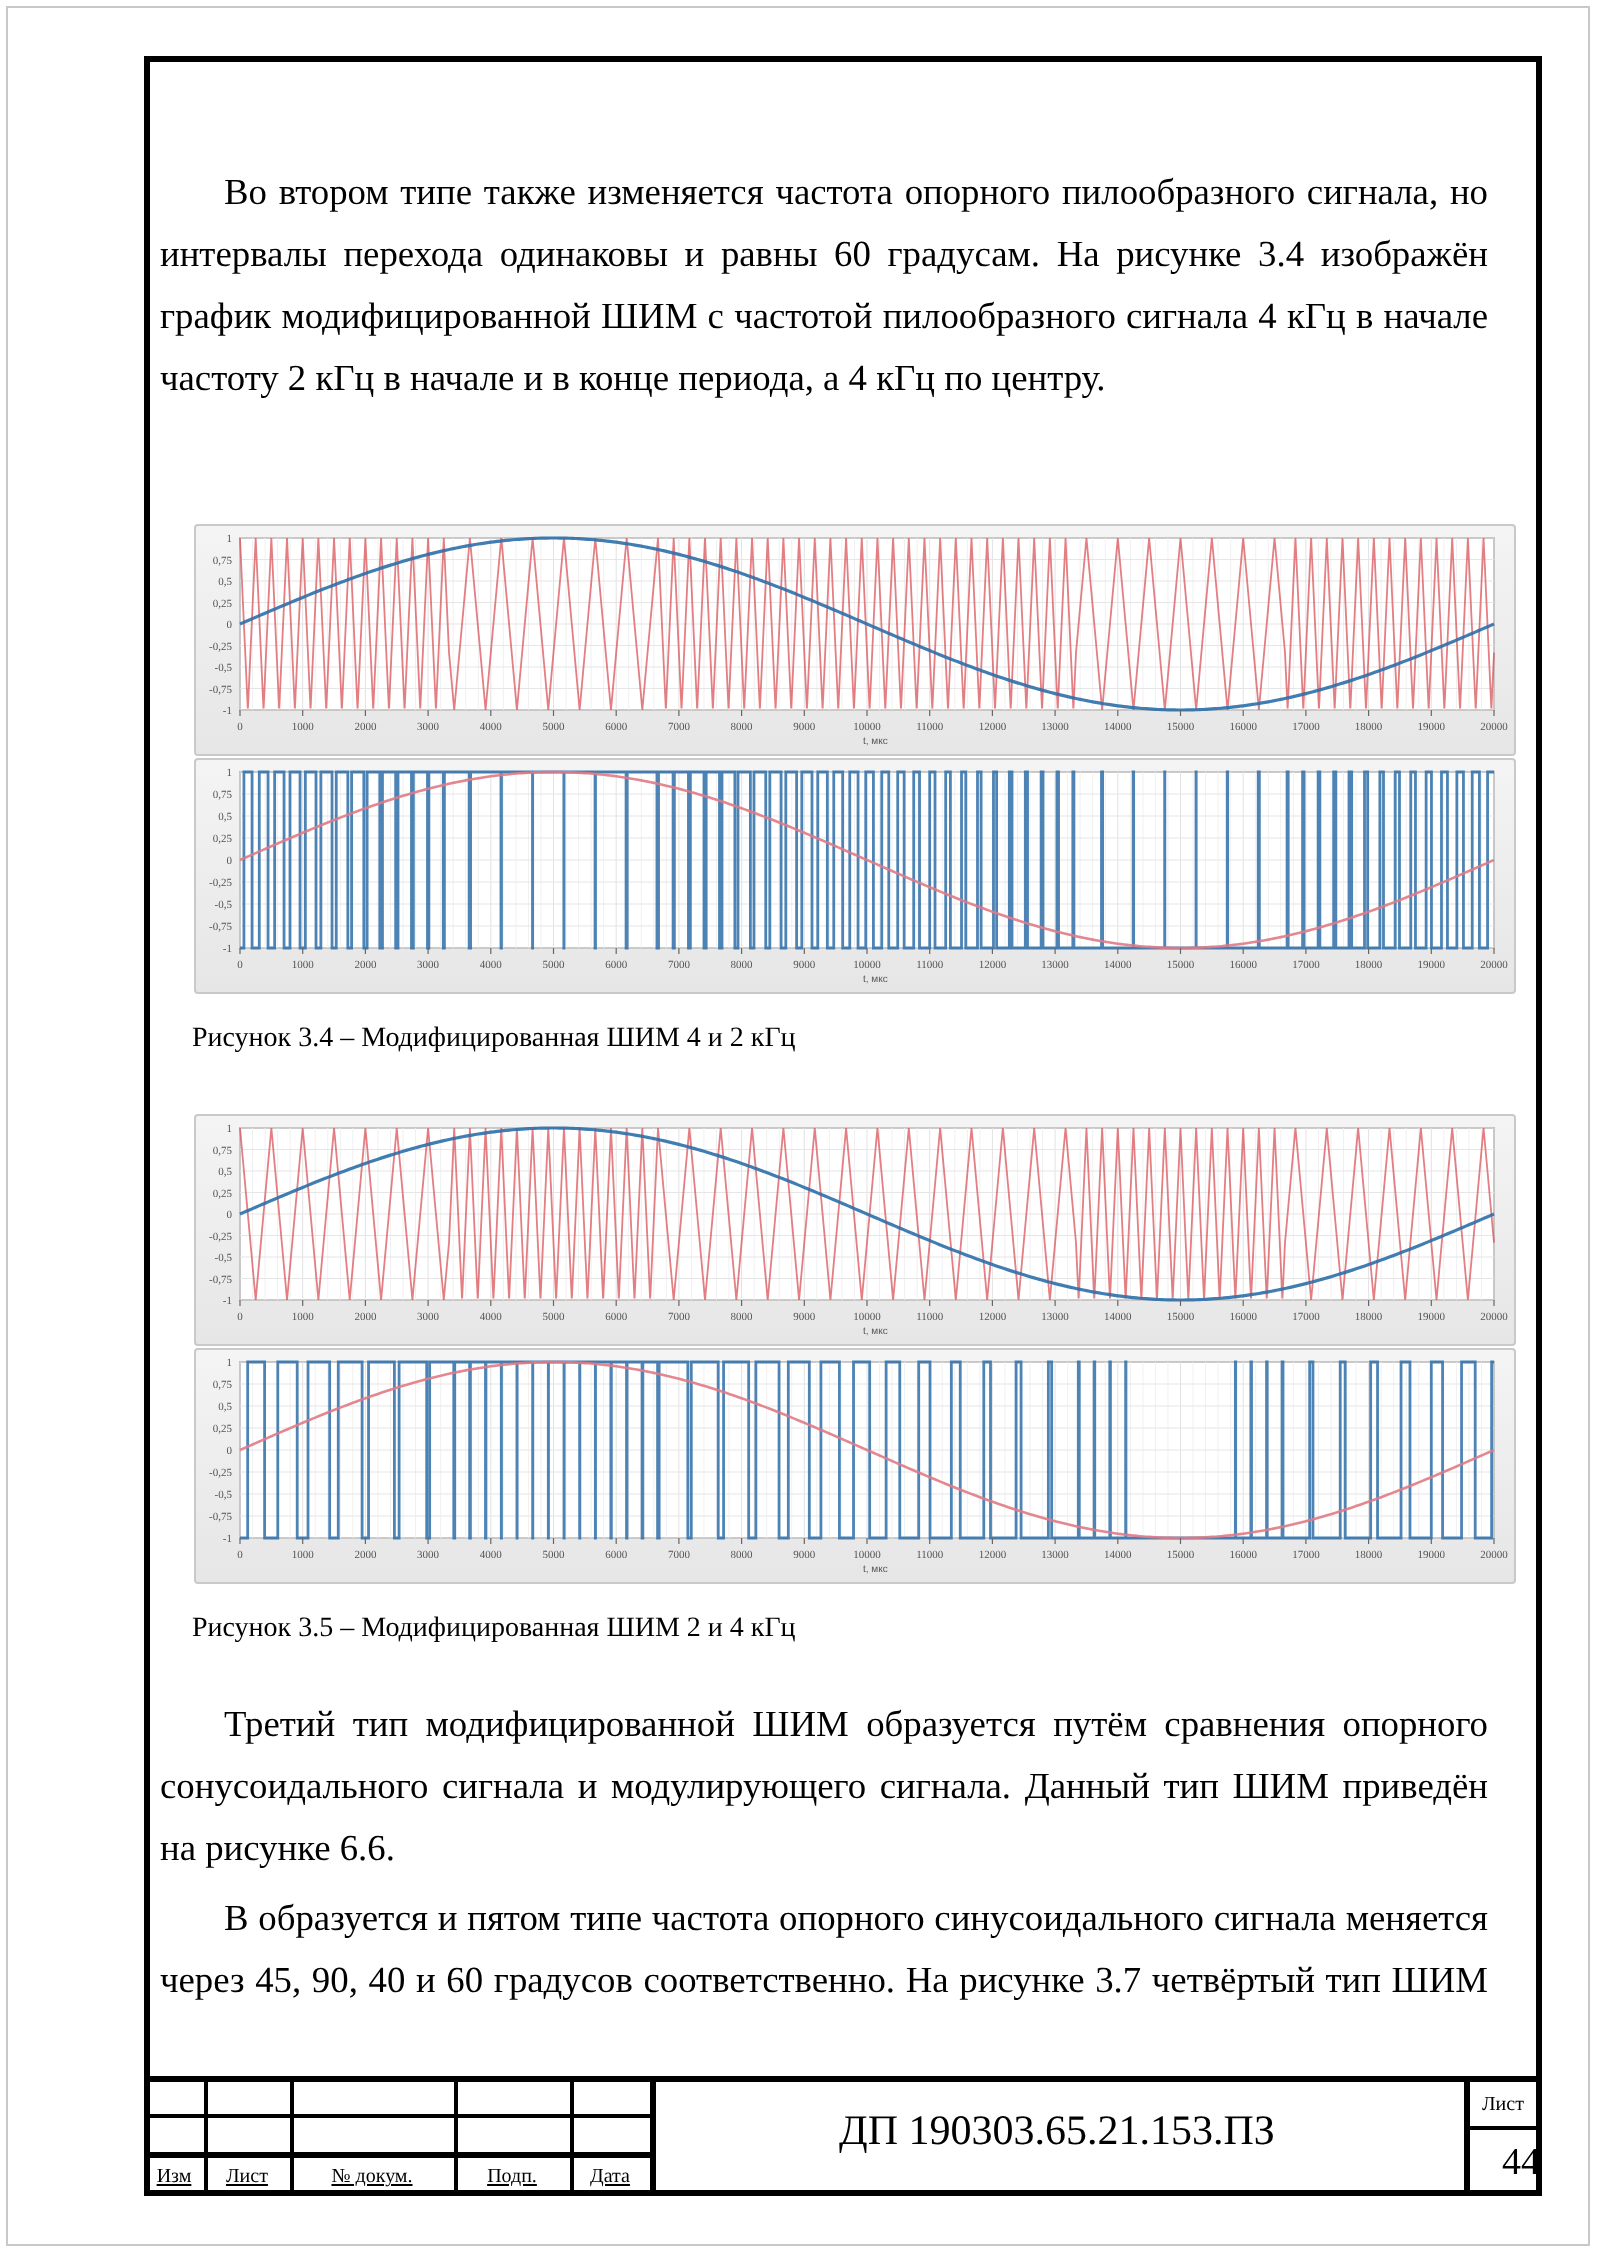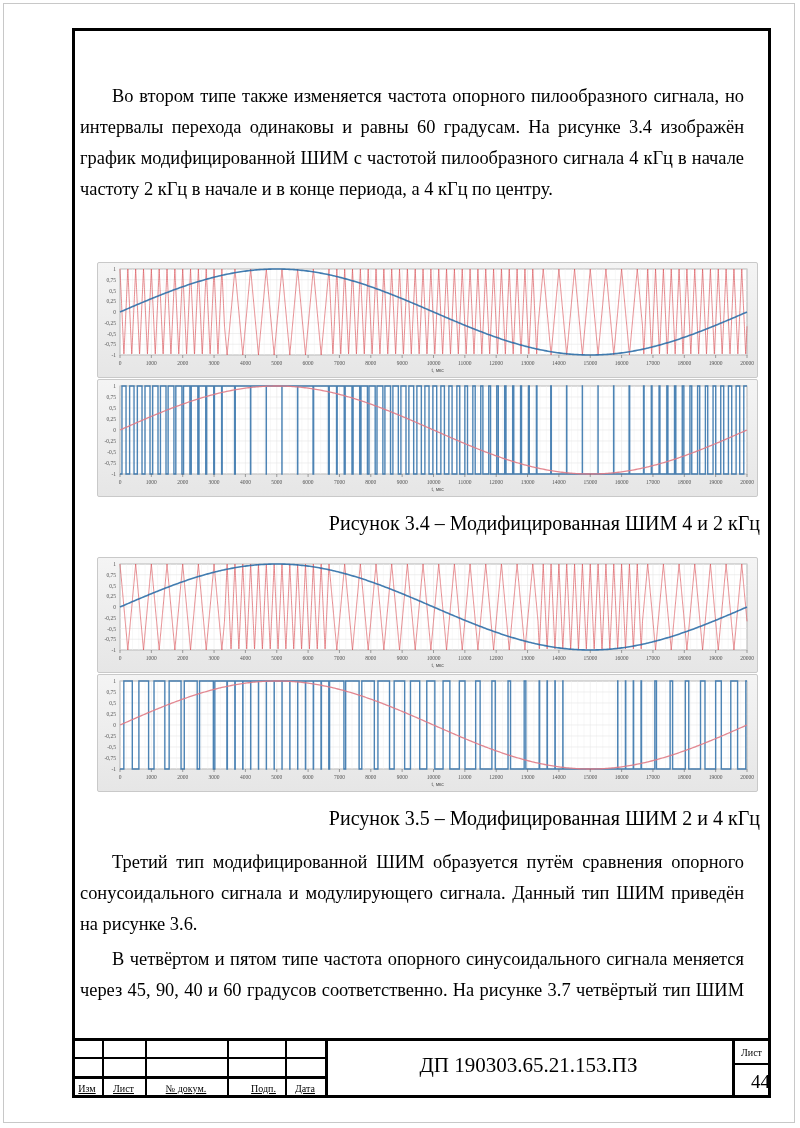--- a/index.html
+++ b/index.html
@@ -3,21 +3,21 @@
 <meta charset="utf-8">
 <style>
   html, body { margin:0; padding:0; background:#ffffff; }
   body { width:800px; height:1128px; position:relative; overflow:hidden; font-family:"Liberation Serif", serif; color:#000; }
   .page-border { position:absolute; left:3px; top:3px; width:792px; height:1120px; border:1px solid #c8c8c8; box-sizing:border-box; }
   .frame { position:absolute; left:72px; top:28px; width:699px; height:1070px; border:3px solid #000; box-sizing:border-box; }
   .para { position:absolute; left:80px; width:664px; font-size:18.4px; line-height:31px; text-align:justify; }
   .para .ind { display:inline-block; width:32px; }
   .para .line { display:block; text-align:justify; text-align-last:justify; white-space:nowrap; }
   .para .line.last { text-align-last:left; }
-  .caption { position:absolute; left:96px; width:664px; text-align:right; font-size:20px; }
+  .caption { position:absolute; left:96px; width:664px; text-align:left; font-size:14px; }
   .figure { position:absolute; left:97px; width:661px; }
   .panel { position:absolute; left:0; width:661px; background:linear-gradient(#f4f4f4,#e6e6e6); border:1px solid #c9c9c9; box-sizing:border-box; border-radius:2px; }
   .panel svg { position:absolute; left:0; top:0; }
   .tb { position:absolute; left:72px; top:1040px; width:699px; height:58px; }
   .tb .hline { position:absolute; left:0; height:0; border-top:2px solid #000; }
   .tb .vline { position:absolute; top:0; width:0; border-left:2px solid #000; }
   .tb .lbl { position:absolute; font-size:10px; text-align:center;text-decoration:underline; }
   .doc-code { position:absolute; left:253px; top:13px; width:407px; text-align:center; font-size:21px; }
   .sheet-lbl { position:absolute; left:660px; top:7px; width:39px; text-align:center; font-size:10px; }
   .sheet-num { position:absolute; left:660px; top:31px; width:57px; text-align:center; font-size:19px; }
@@ -715,42 +715,42 @@
         <text x="649" y="104" font-size="5.5" text-anchor="middle" fill="#555" font-family="Liberation Serif, serif">20000</text>
         <text x="333.5" y="111" font-size="5" text-anchor="start" fill="#555" font-family="Liberation Sans, sans-serif">t, мкс</text>
       </svg>
   </div>
 </div>
 <div class="caption" style="top:807px;">Рисунок 3.5 – Модифицированная ШИМ 2 и 4 кГц</div>
 
 <div class="para" style="top:847px;">
   <span class="line"><span class="ind"></span><span>Третий тип модифицированной ШИМ образуется путём сравнения опорного</span></span>
   <span class="line">сонусоидального сигнала и модулирующего сигнала. Данный тип ШИМ приведён</span>
-  <span class="line last">на рисунке 3.6.</span>
+  <span class="line last">на рисунке 6.6.</span>
 </div>
 
 <div class="para" style="top:944px;">
-  <span class="line"><span class="ind"></span><span>В четвёртом и пятом типе частота опорного синусоидального сигнала меняется</span></span>
+  <span class="line"><span class="ind"></span><span>В образуется и пятом типе частота опорного синусоидального сигнала меняется</span></span>
   <span class="line">через 45, 90, 40 и 60 градусов соответственно. На рисунке 3.7 четвёртый тип ШИМ</span>
 </div>
 
 <div class="tb">
   <div class="hline" style="top:-2px; width:699px; border-top-width:3px;"></div>
   <div class="hline" style="top:17px; width:253px;"></div>
   <div class="hline" style="top:36px; width:253px; border-top-width:3px;"></div>
   <div class="hline" style="top:23px; left:660px; width:39px;"></div>
   <div class="vline" style="left:30px; height:58px;"></div>
   <div class="vline" style="left:73px; height:58px;"></div>
   <div class="vline" style="left:155px; height:58px;"></div>
   <div class="vline" style="left:213px; height:58px;"></div>
   <div class="vline" style="left:253px; height:58px; border-left-width:3px;"></div>
   <div class="vline" style="left:660px; height:58px; border-left-width:3px;"></div>
 
   <div class="lbl" style="left:0; top:43px; width:30px;">Изм</div>
   <div class="lbl" style="left:30px; top:43px; width:43px;">Лист</div>
   <div class="lbl" style="left:73px; top:43px; width:82px;">№ докум.</div>
-  <div class="lbl" style="left:155px; top:43px; width:73px;">Подп.</div>
+  <div class="lbl" style="left:155px; top:43px; width:58px;">Подп.</div>
   <div class="lbl" style="left:213px; top:43px; width:40px;">Дата</div>
 
   <div class="doc-code">ДП 190303.65.21.153.ПЗ</div>
   <div class="sheet-lbl">Лист</div>
   <div class="sheet-num">44</div>
 </div>
 
 </body></html>

